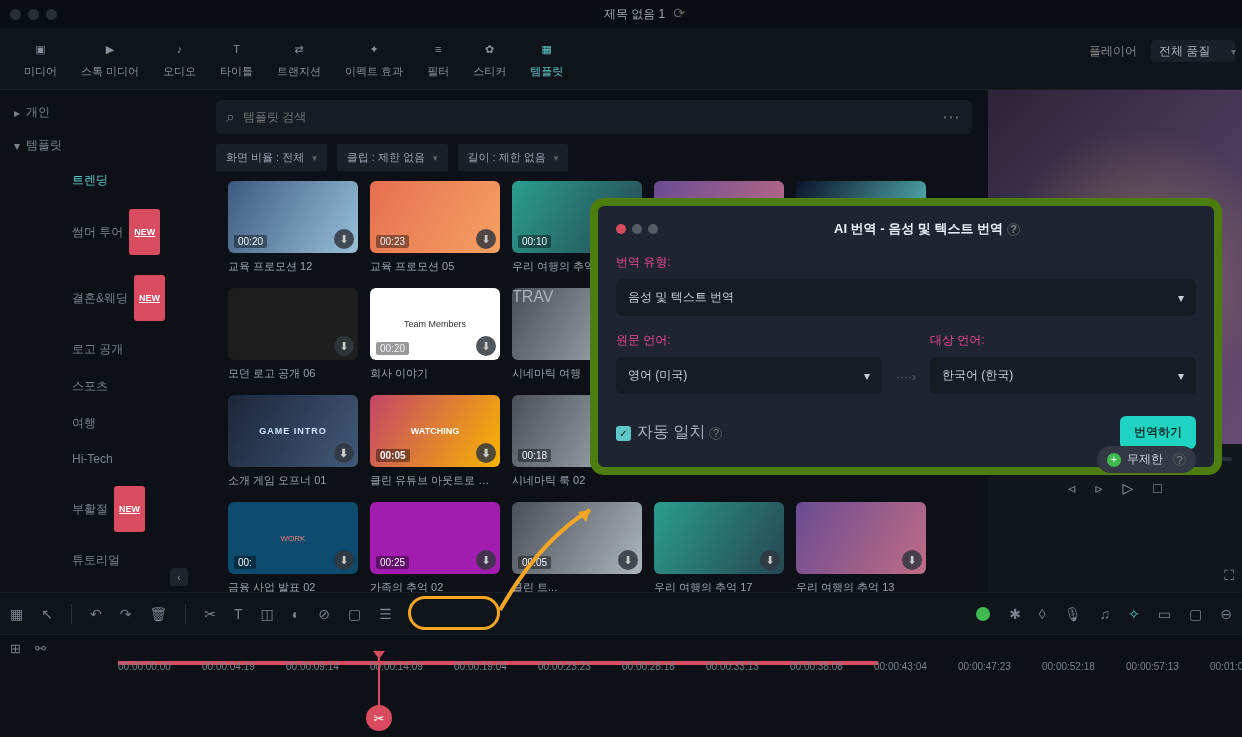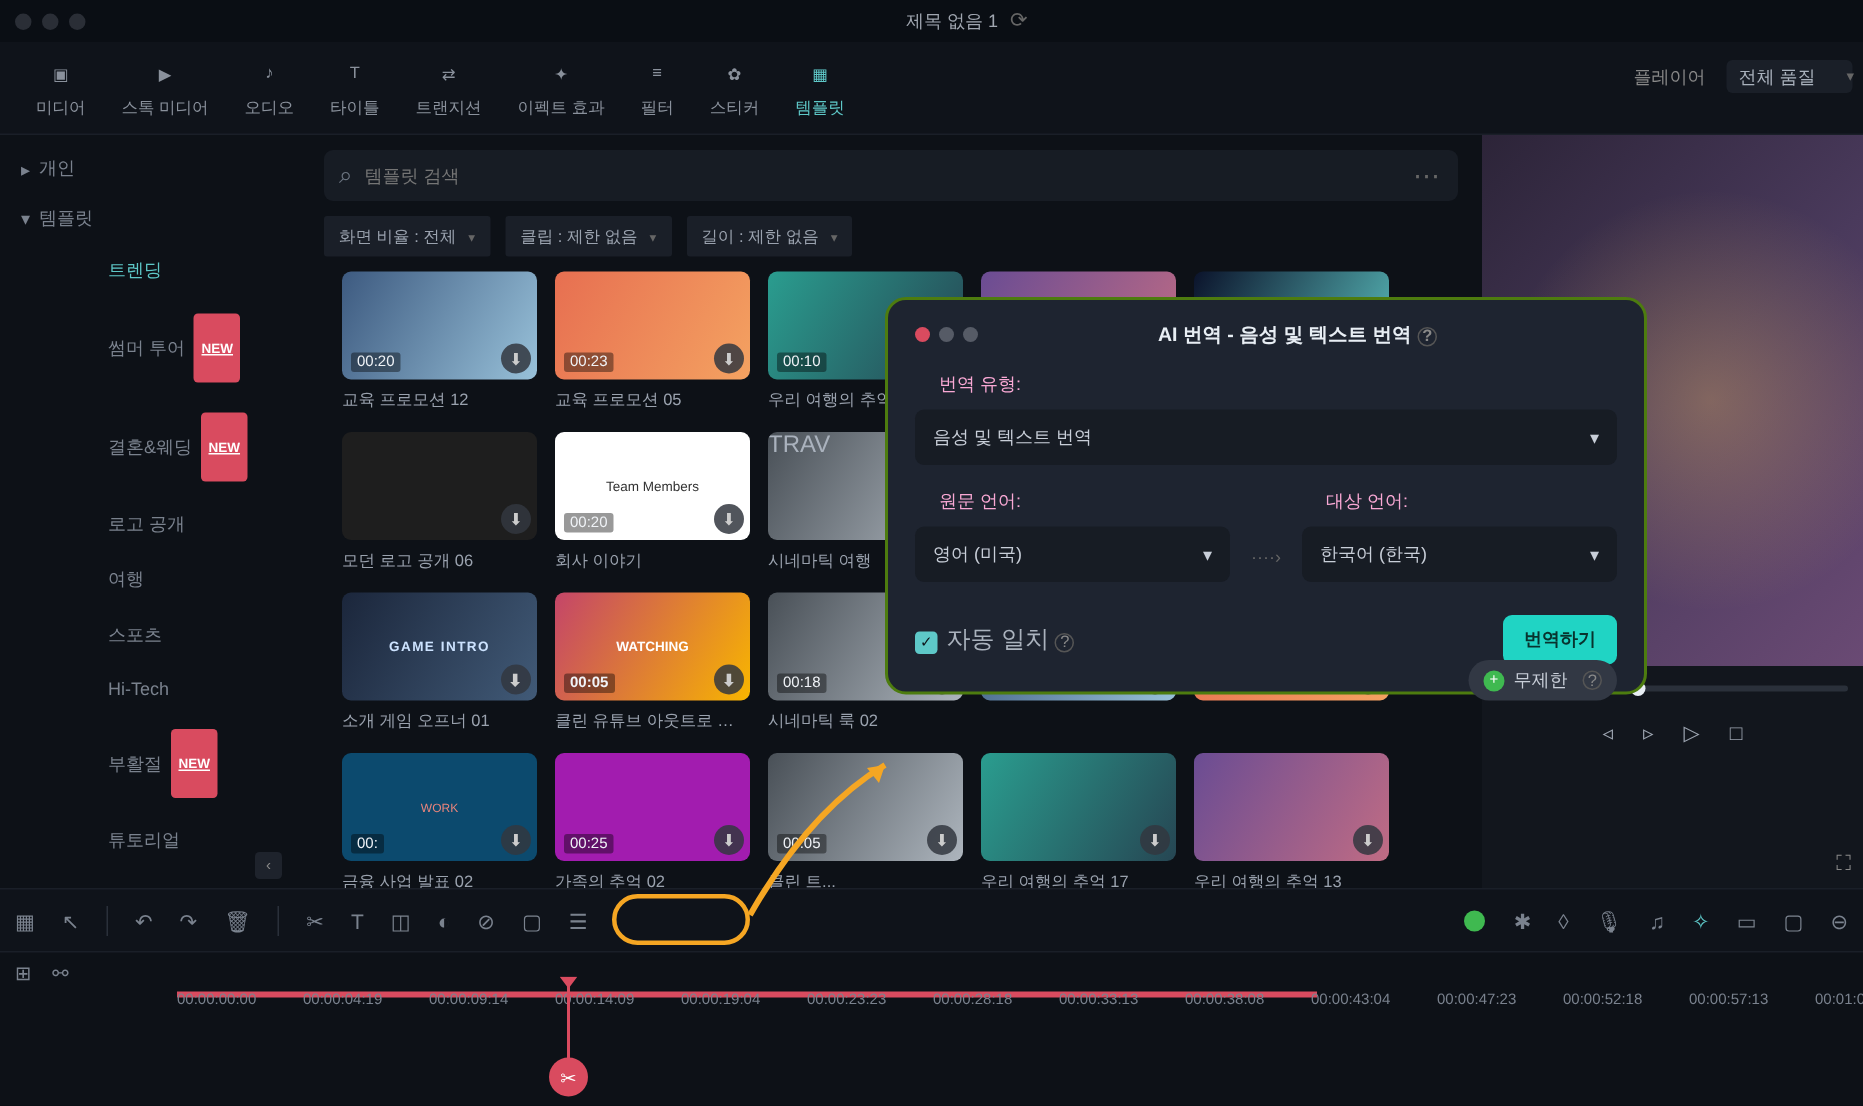--- a/index.html
+++ b/index.html
@@ -64,29 +64,29 @@
 .toolbar .spacer { flex:1; }
 .tb.green svg circle { fill:#3fb950; }
 .tb.cyan { color:#5ec8c8; }
 
 
 .hl-oval { position:absolute; border:3px solid #f5a623; border-radius:22px; pointer-events:none; z-index:50;}
 .hl-small { left:408px; top:596px; width:92px; height:34px; }
 .hl-arrow { position:absolute; left:490px; top:500px; width:120px; height:120px; pointer-events:none; z-index:50;}
 
 
-.modal { position:absolute; left:590px; top:198px; width:508px; border:2px solid #4d7c0f; border-radius:14px; background:#1e2430; z-index:40; padding:14px 18px 18px; }
+.modal { position:absolute; left:590px; top:198px; width:632px; border:8px solid #4d7c0f; border-radius:14px; background:#1e2430; z-index:40; padding:14px 18px 18px; }
 .modal-top { display:flex; align-items:center; margin-bottom:6px;}
 .modal .mtraffic { display:flex; gap:6px;}
 .modal .mtraffic span { width:10px; height:10px; border-radius:50%; }
 .modal .mtraffic span:nth-child(1){background:#d94b5f;}
 .modal .mtraffic span:nth-child(2){background:#565b66;}
 .modal .mtraffic span:nth-child(3){background:#565b66;}
 .modal-title { flex:1; text-align:center; font-size:13px; font-weight:bold; color:#e8eef4;}
-.mlabel { font-size:12px; color:#f9a8d4; margin:16px 16px 8px;}
+.mlabel { font-size:12px; color:#ec4899; margin:16px 0 8px;}
 .msel { background:#171c24; border-radius:6px; padding:10px 12px; font-size:12px; color:#c8ced8; display:flex; justify-content:space-between; align-items:center;}
 .mrow { display:flex; gap:12px; align-items:flex-end;}
 .mcol { flex:1; }
 .arrow-sep { color:#666; padding:0 2px 10px; font-size:12px;}
 .mfoot { display:flex; align-items:center; justify-content:space-between; margin-top:22px;}
 .chip { display:flex; align-items:center; gap:6px; background:#323844; border-radius:14px; padding:5px 10px; font-size:12px; color:#c8ced8; position:absolute; right:18px; top:240px;}
 .chip .dot { width:14px; height:14px; border-radius:50%; background:#3fb950; display:flex; align-items:center; justify-content:center; color:#fff; font-size:10px;}
 .chk { width:15px; height:15px; background:#5ec8c8; border-radius:3px; display:inline-flex; align-items:center; justify-content:center; color:#0d1117; font-size:10px; margin-right:6px;}
 .btn-primary { background:#20d4c4; color:#08332e; border:none; padding:8px 14px; border-radius:6px; font-size:12px; font-weight:bold; cursor:pointer;}
 .help-ic { font-size:11px; color:#888; border:1px solid #555; border-radius:50%; width:13px; height:13px; display:inline-flex; align-items:center; justify-content:center; margin-left:4px;}
@@ -191,24 +191,24 @@
           <span class="badge">NEW</span>
         </div>
         <div class="side-item">
           <span>결혼&amp;웨딩</span>
           <span class="badge">NEW</span>
         </div>
         <div class="side-item">
           <span>로고 공개</span>
         </div>
         <div class="side-item">
+          <span>스포츠</span>
+        </div>
+        <div class="side-item">
           <span>여행</span>
-        </div>
-        <div class="side-item">
-          <span>스포츠</span>
         </div>
         <div class="side-item">
           <span>Hi-Tech</span>
         </div>
         <div class="side-item">
           <span>부활절</span>
           <span class="badge">NEW</span>
         </div>
         <div class="side-item">
           <span>튜토리얼</span>

